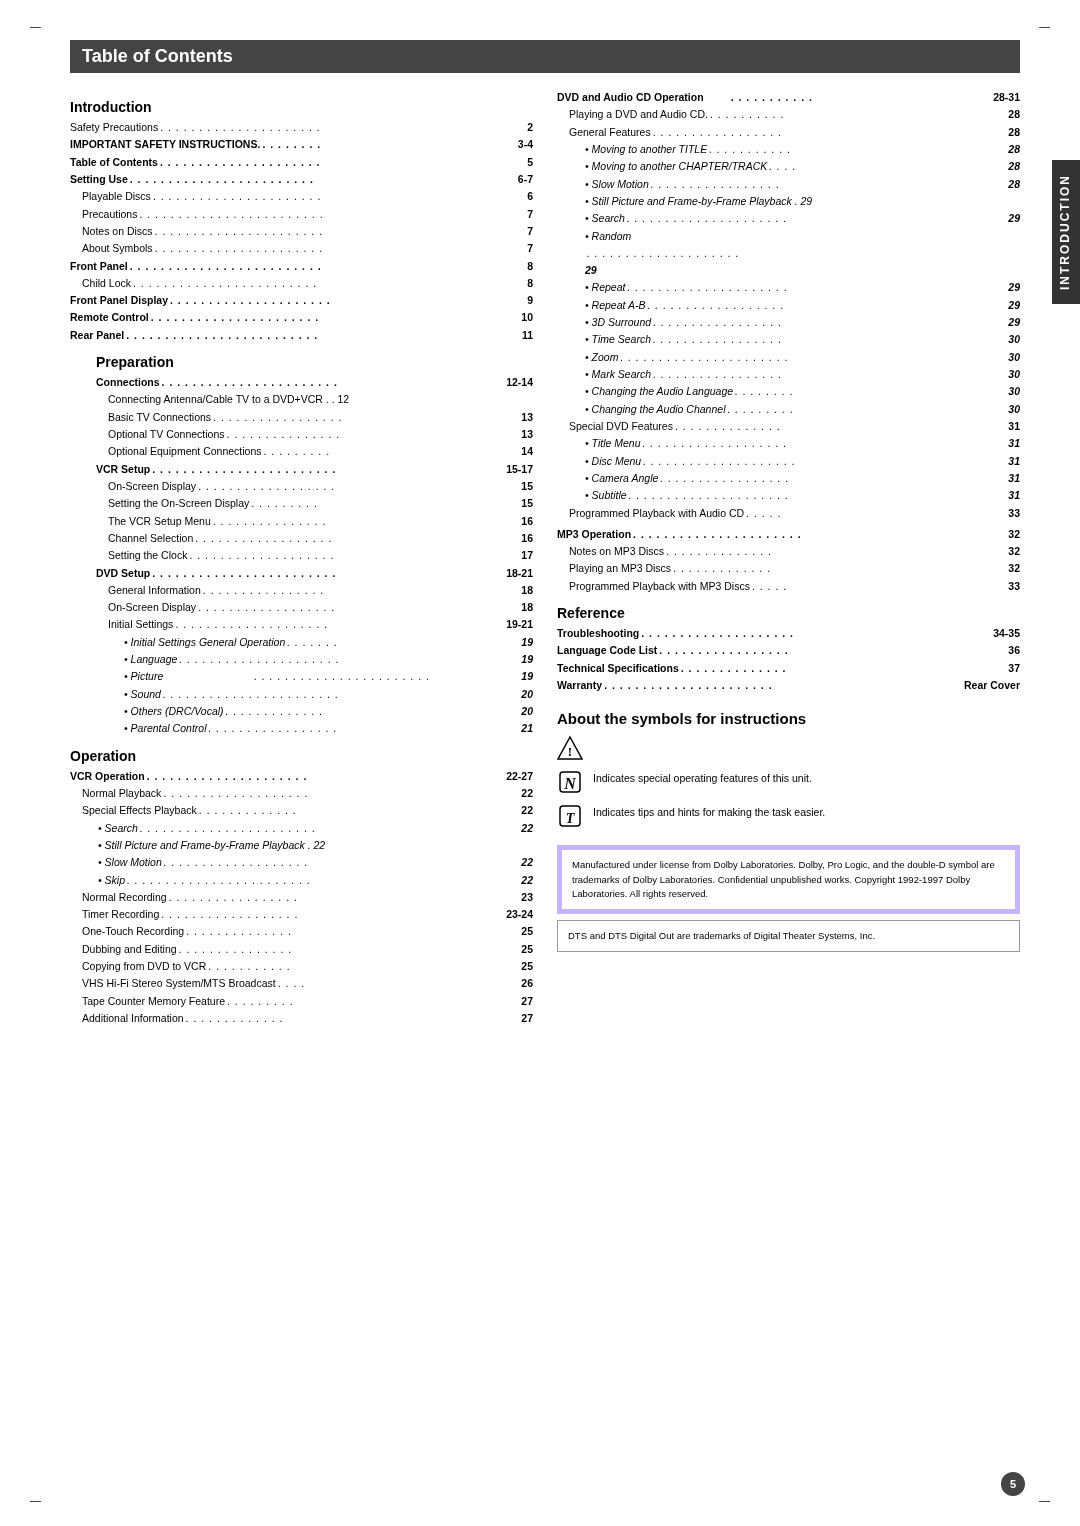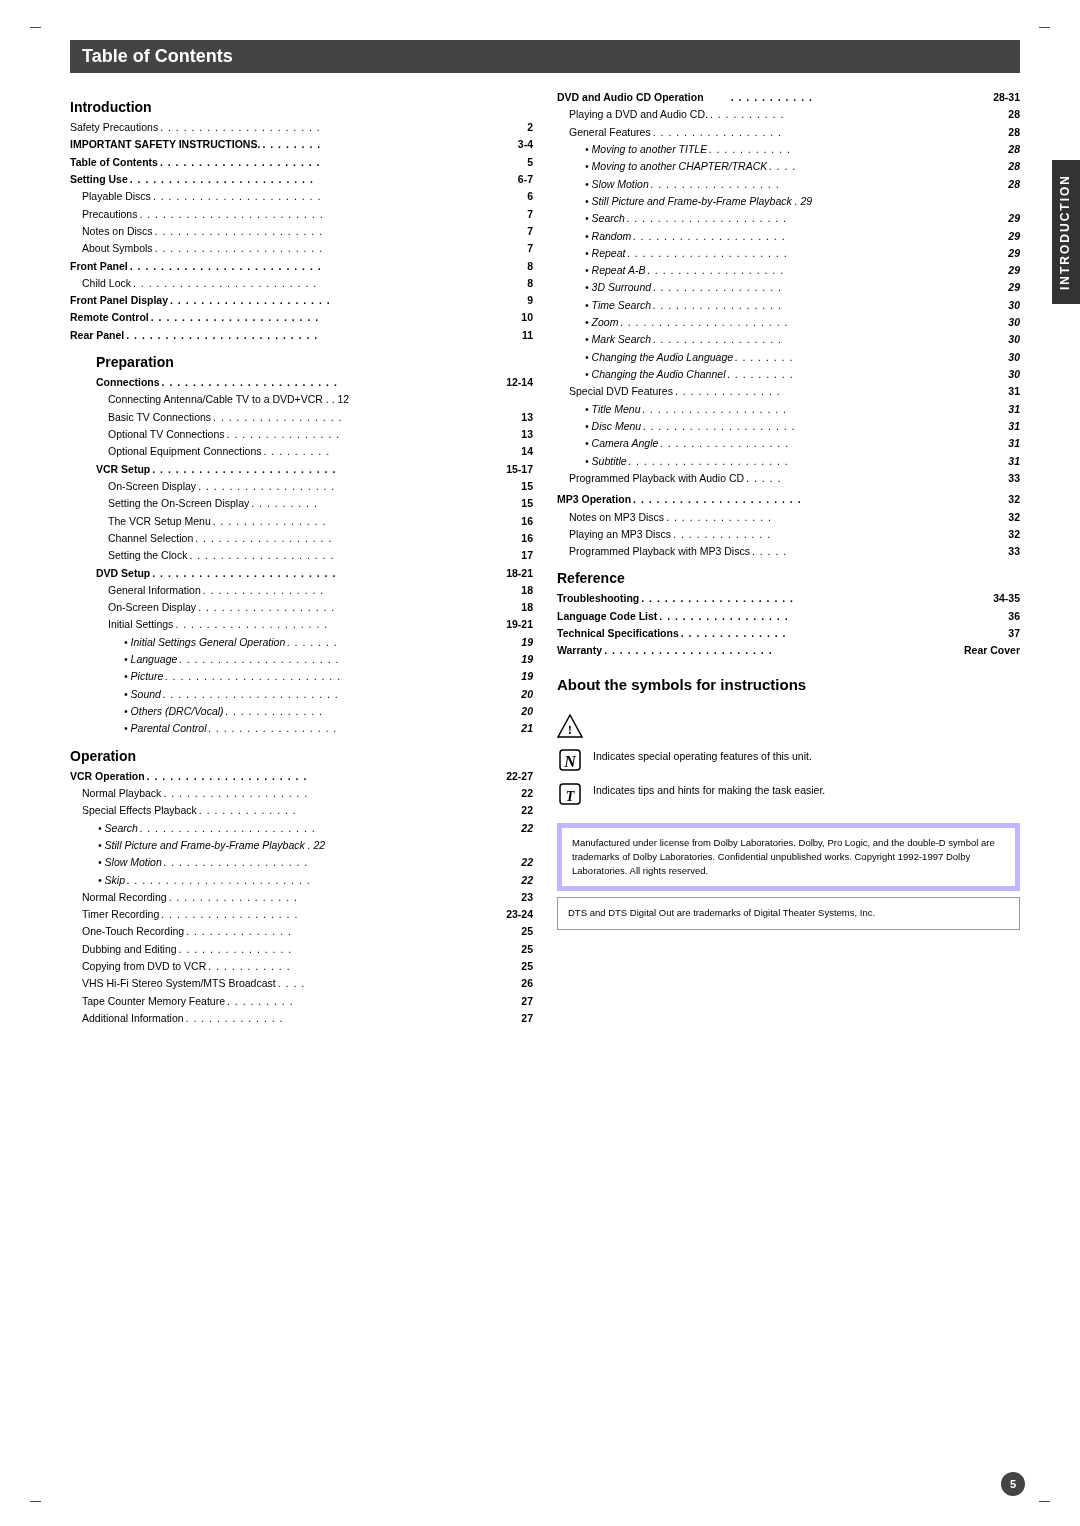--- a/index.html
+++ b/index.html
@@ -86,21 +86,21 @@
     .toc-line-text { flex: 0 0 auto; }
     .toc-line-dots { flex: 1; overflow: hidden; letter-spacing: 1px; margin: 0 2px; white-space: nowrap; }
     .toc-line-num { flex: 0 0 auto; font-weight: bold; }
 
     .about-section {
       margin-top: 16px;
     }
     .about-section h2 {
       font-size: 15px;
       font-weight: bold;
-      margin-bottom: 20px;
+      margin-bottom: 8px;
     }
     .symbol-row {
       display: flex;
       align-items: flex-start;
       margin-bottom: 8px;
       gap: 10px;
     }
     .symbol-icon {
       width: 26px;
       height: 26px;
@@ -312,21 +312,21 @@
         <div class="toc-line" style="padding-left:28px; font-style:italic;">
           <span class="toc-line-text">• Initial Settings General Operation </span>
           <span class="toc-line-dots">. . . . . . .</span>
           <span class="toc-line-num">19</span>
         </div>
         <div class="toc-line" style="padding-left:28px; font-style:italic;">
           <span class="toc-line-text">• Language </span>
           <span class="toc-line-dots">. . . . . . . . . . . . . . . . . . . . .</span>
           <span class="toc-line-num">19</span>
         </div>
-        <div class="toc-line" style="padding-left:28px; font-style:italic;">
+        <div class="toc-line" style="padding-left:28px; font-style:italic;text-align:center;">
           <span class="toc-line-text">• Picture </span>
           <span class="toc-line-dots">. . . . . . . . . . . . . . . . . . . . . . .</span>
           <span class="toc-line-num">19</span>
         </div>
         <div class="toc-line" style="padding-left:28px; font-style:italic;">
           <span class="toc-line-text">• Sound </span>
           <span class="toc-line-dots">. . . . . . . . . . . . . . . . . . . . . . .</span>
           <span class="toc-line-num">20</span>
         </div>
         <div class="toc-line" style="padding-left:28px; font-style:italic;">
@@ -454,21 +454,21 @@
           <span class="toc-line-num">28</span>
         </div>
         <div class="toc-line" style="padding-left:28px; font-style:italic;">
           <span class="toc-line-text">• Still Picture and Frame-by-Frame Playback . 29</span>
         </div>
         <div class="toc-line" style="padding-left:28px; font-style:italic;">
           <span class="toc-line-text">• Search </span>
           <span class="toc-line-dots">. . . . . . . . . . . . . . . . . . . . .</span>
           <span class="toc-line-num">29</span>
         </div>
-        <div class="toc-line" style="padding-left:28px; font-style:italic;">
+        <div class="toc-line" style="padding-left:28px; font-style:italic;flex-direction:column;">
           <span class="toc-line-text">• Random </span>
           <span class="toc-line-dots">. . . . . . . . . . . . . . . . . . . .</span>
           <span class="toc-line-num">29</span>
         </div>
         <div class="toc-line" style="padding-left:28px; font-style:italic;">
           <span class="toc-line-text">• Repeat </span>
           <span class="toc-line-dots">. . . . . . . . . . . . . . . . . . . . .</span>
           <span class="toc-line-num">29</span>
         </div>
         <div class="toc-line" style="padding-left:28px; font-style:italic;">

